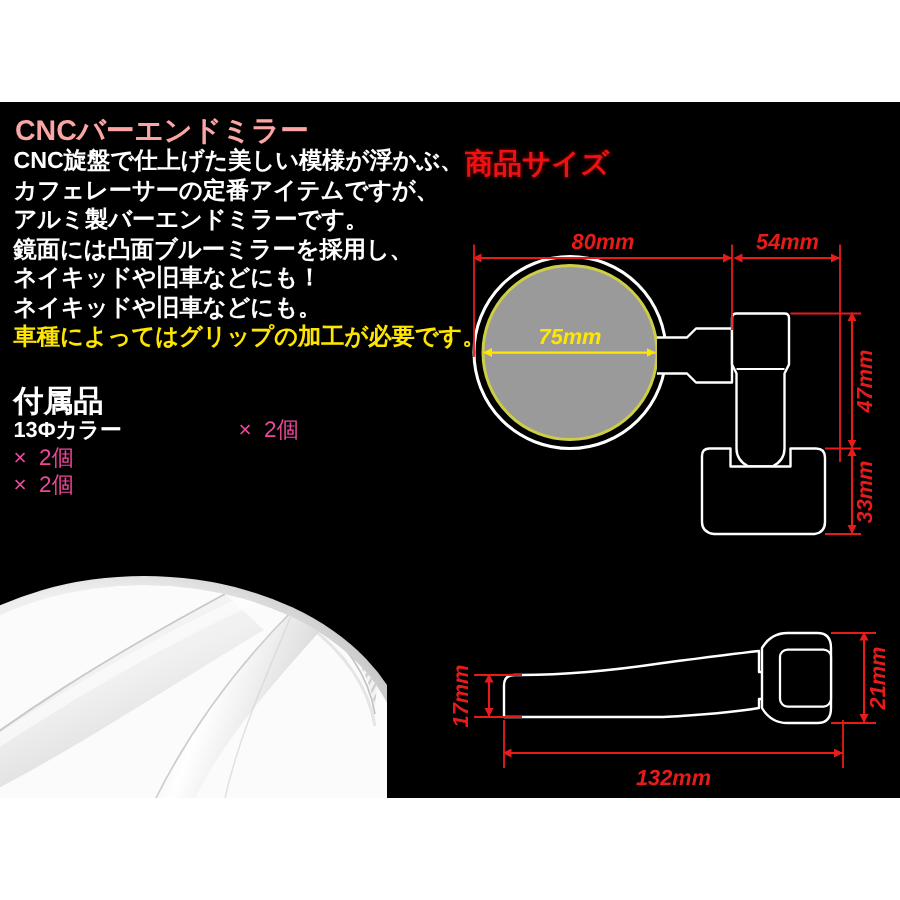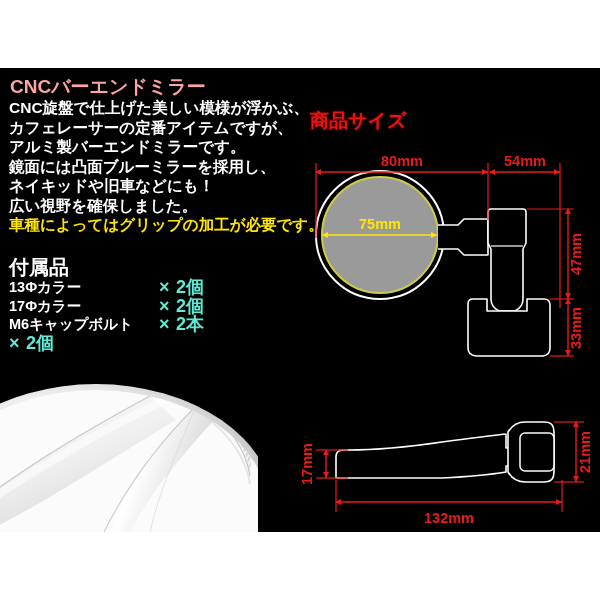--- a/index.html
+++ b/index.html
@@ -82,23 +82,23 @@
     height: 18.5px;
   }
   .acc-name {
     width: 150px;
     font-size: 14.5px;
     font-weight: bold;
     color: #ffffff;
     white-space: nowrap;
   }
   .acc-qty {
-    font-size: 18px;
-    font-weight: bold;
-    color: #5eead4;
+    font-size: 15px;
+    font-weight: normal;
+    color: #ec4899;
     white-space: nowrap;
   }
   .acc-x {
     display: inline-block;
     width: 17px;
   }
 
   
   #photo {
     position: absolute;
@@ -115,33 +115,34 @@
   #right-col {
     position: absolute;
     left: 292px;
     top: 0;
     width: 308px;
     height: 464px;
   }
   .size-title {
     position: absolute;
     left: 18px;
-    top: 40px;
+    top: 28px;
     font-size: 19px;
     font-weight: bold;
     color: #ee1111;
     white-space: nowrap;
     text-shadow: 0 0 3px rgba(255,0,0,0.55);
   }
   #diagram {
     position: absolute;
     left: 0;
     top: 0;
     width: 308px;
     height: 464px;
+    font-style: italic;
   }
   .dim-red {
     fill: #e81b1b;
     font-size: 14.5px;
     font-weight: bold;
     font-family: "Liberation Sans", "DejaVu Sans", sans-serif;
   }
   .dim-yellow {
     fill: #ffe600;
     font-size: 14.5px;
@@ -159,38 +160,33 @@
     <div id="left-col">
 
       <div class="title-main">CNCバーエンドミラー</div>
 
       <div id="desc">
           <div class="desc-line">CNC旋盤で仕上げた美しい模様が浮かぶ、</div>
           <div class="desc-line">カフェレーサーの定番アイテムですが、</div>
           <div class="desc-line">アルミ製バーエンドミラーです。</div>
           <div class="desc-line">鏡面には凸面ブルーミラーを採用し、</div>
           <div class="desc-line">ネイキッドや旧車などにも！</div>
-          <div class="desc-line">広い視野を確保しました。</div>
+          <div class="desc-line">ネイキッドや旧車などにも。</div>
           <div class="desc-line warn">車種によってはグリップの加工が必要です。</div>
         </div>
 
       <div class="acc-title">付属品</div>
 
       <div id="acc-list">
           <div class="acc-row">
             <span class="acc-name">13Φカラー</span>
             <span class="acc-qty"><span class="acc-x">×</span><span>2個</span></span>
           </div>
           <div class="acc-row">
-            <span class="acc-name">17Φカラー</span>
             <span class="acc-qty"><span class="acc-x">×</span><span>2個</span></span>
-          </div>
-          <div class="acc-row">
-            <span class="acc-name">M6キャップボルト</span>
-            <span class="acc-qty"><span class="acc-x">×</span><span>2本</span></span>
           </div>
           <div class="acc-row">
             <span class="acc-qty"><span class="acc-x">×</span><span>2個</span></span>
           </div>
         </div>
 
       <div id="photo">
         <svg width="258" height="152" viewBox="0 0 258 152">
           <defs>
             <radialGradient id="glowG" cx="42%" cy="46%" r="72%">

